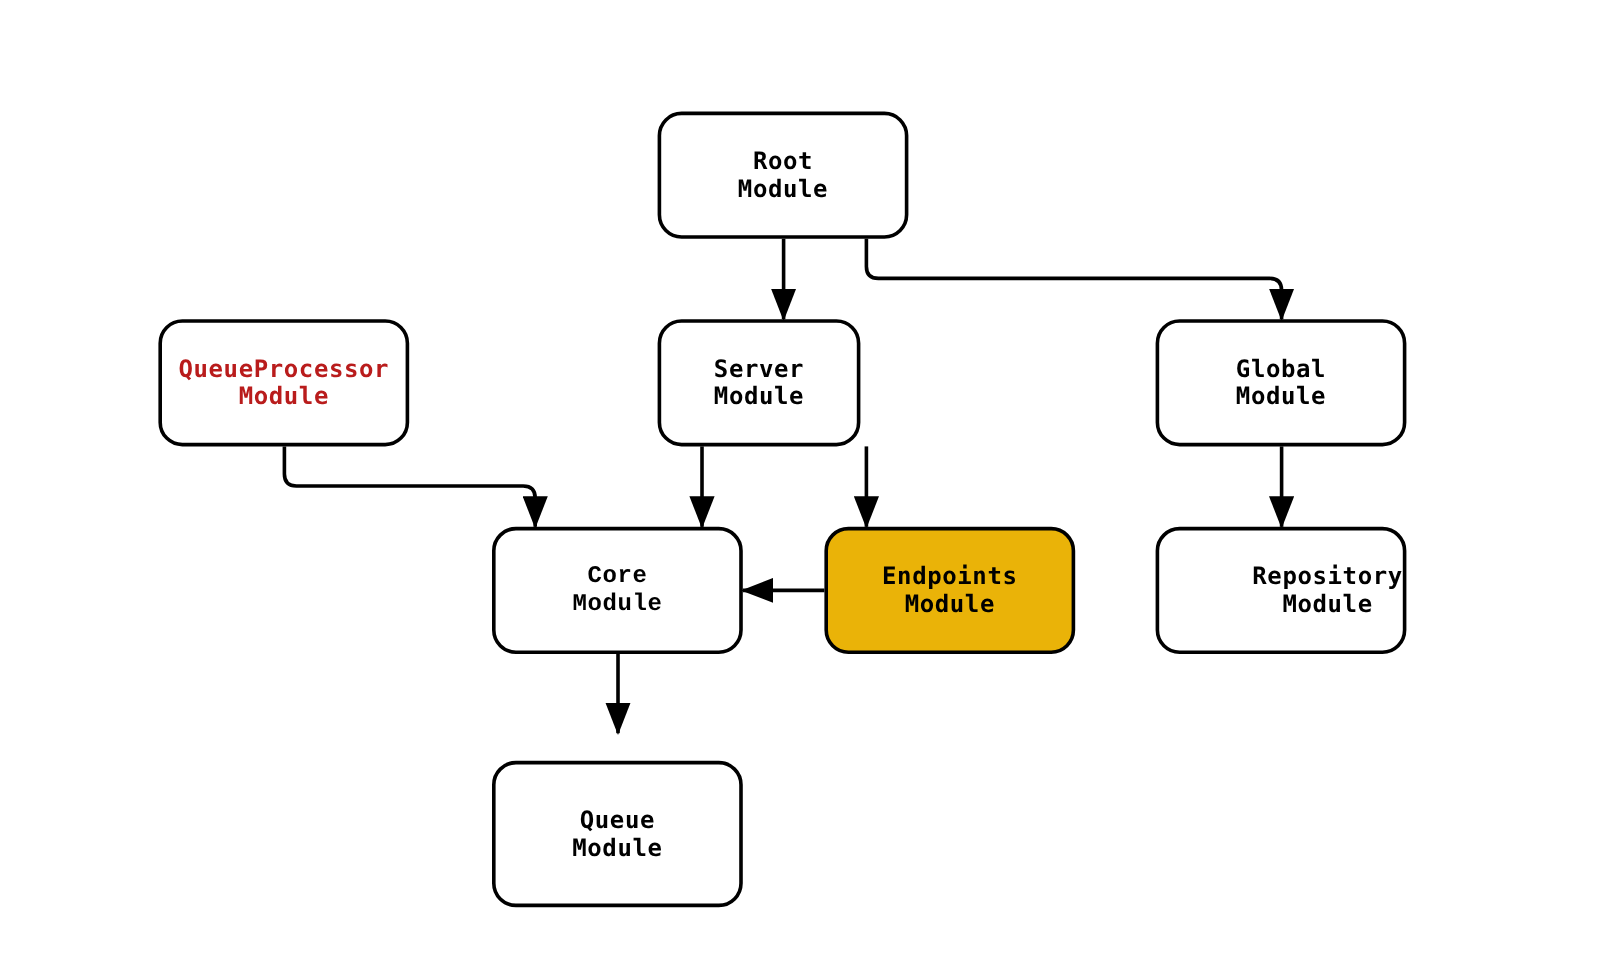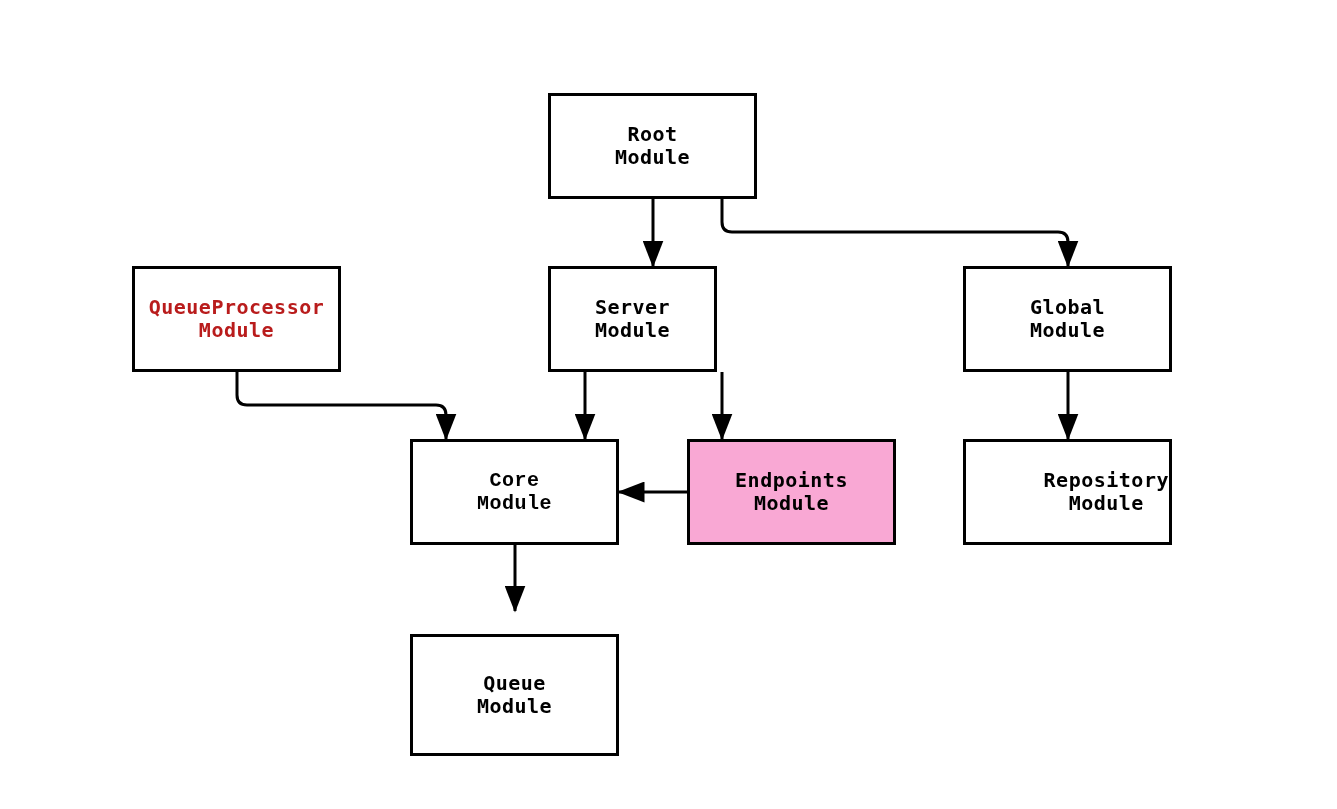--- a/index.html
+++ b/index.html
@@ -17,21 +17,21 @@
   }
   #edge-layer {
     position: absolute;
     left: 0;
     top: 0;
   }
   .node {
     position: absolute;
     box-sizing: border-box;
     border-style: solid;
-    border-radius: 0;
+    border-radius: 20px;
     display: flex;
     align-items: center;
     justify-content: center;
     text-align: center;
   }
   .node .node-label {
     font-weight: bold;
     font-size: 20px;
     line-height: 23px;
     white-space: pre-line;
@@ -76,21 +76,21 @@
 Module</span>
       </div>
       <div class="node" style="left: 963px; top: 266px; width: 209px; height: 106px; background: rgb(255, 255, 255); border-color: rgb(0, 0, 0); border-width: 3px; color: #000000;">
         <span class="node-label">Global
 Module</span>
       </div>
       <div class="node" style="left: 410px; top: 439px; width: 209px; height: 106px; background: rgb(255, 255, 255); border-color: rgb(0, 0, 0); border-width: 3px; color: rgb(0, 0, 0); font-family: Liberation Mono, monospace;">
         <span class="node-label">Core
 Module</span>
       </div>
-      <div class="node" style="left: 687px; top: 439px; width: 209px; height: 106px; background: #f9a8d4; border-color: rgb(0, 0, 0); border-width: 3px; color: rgb(0, 0, 0); align-items: center;">
+      <div class="node" style="left: 687px; top: 439px; width: 209px; height: 106px; background: #eab308; border-color: rgb(0, 0, 0); border-width: 3px; color: rgb(0, 0, 0); align-items: center;">
         <span class="node-label">Endpoints
 Module</span>
       </div>
       <div class="node" style="left: 963px; top: 439px; width: 209px; height: 106px; background: rgb(255, 255, 255); border-color: rgb(0, 0, 0); border-width: 3px; color: rgb(0, 0, 0); justify-content: flex-end;">
         <span class="node-label">Repository
 Module</span>
       </div>
       <div class="node" style="left: 410px; top: 634px; width: 209px; height: 122px; background: rgb(255, 255, 255); border-color: rgb(0, 0, 0); border-width: 3px; color: rgb(0, 0, 0);">
         <span class="node-label">Queue
 Module</span>

